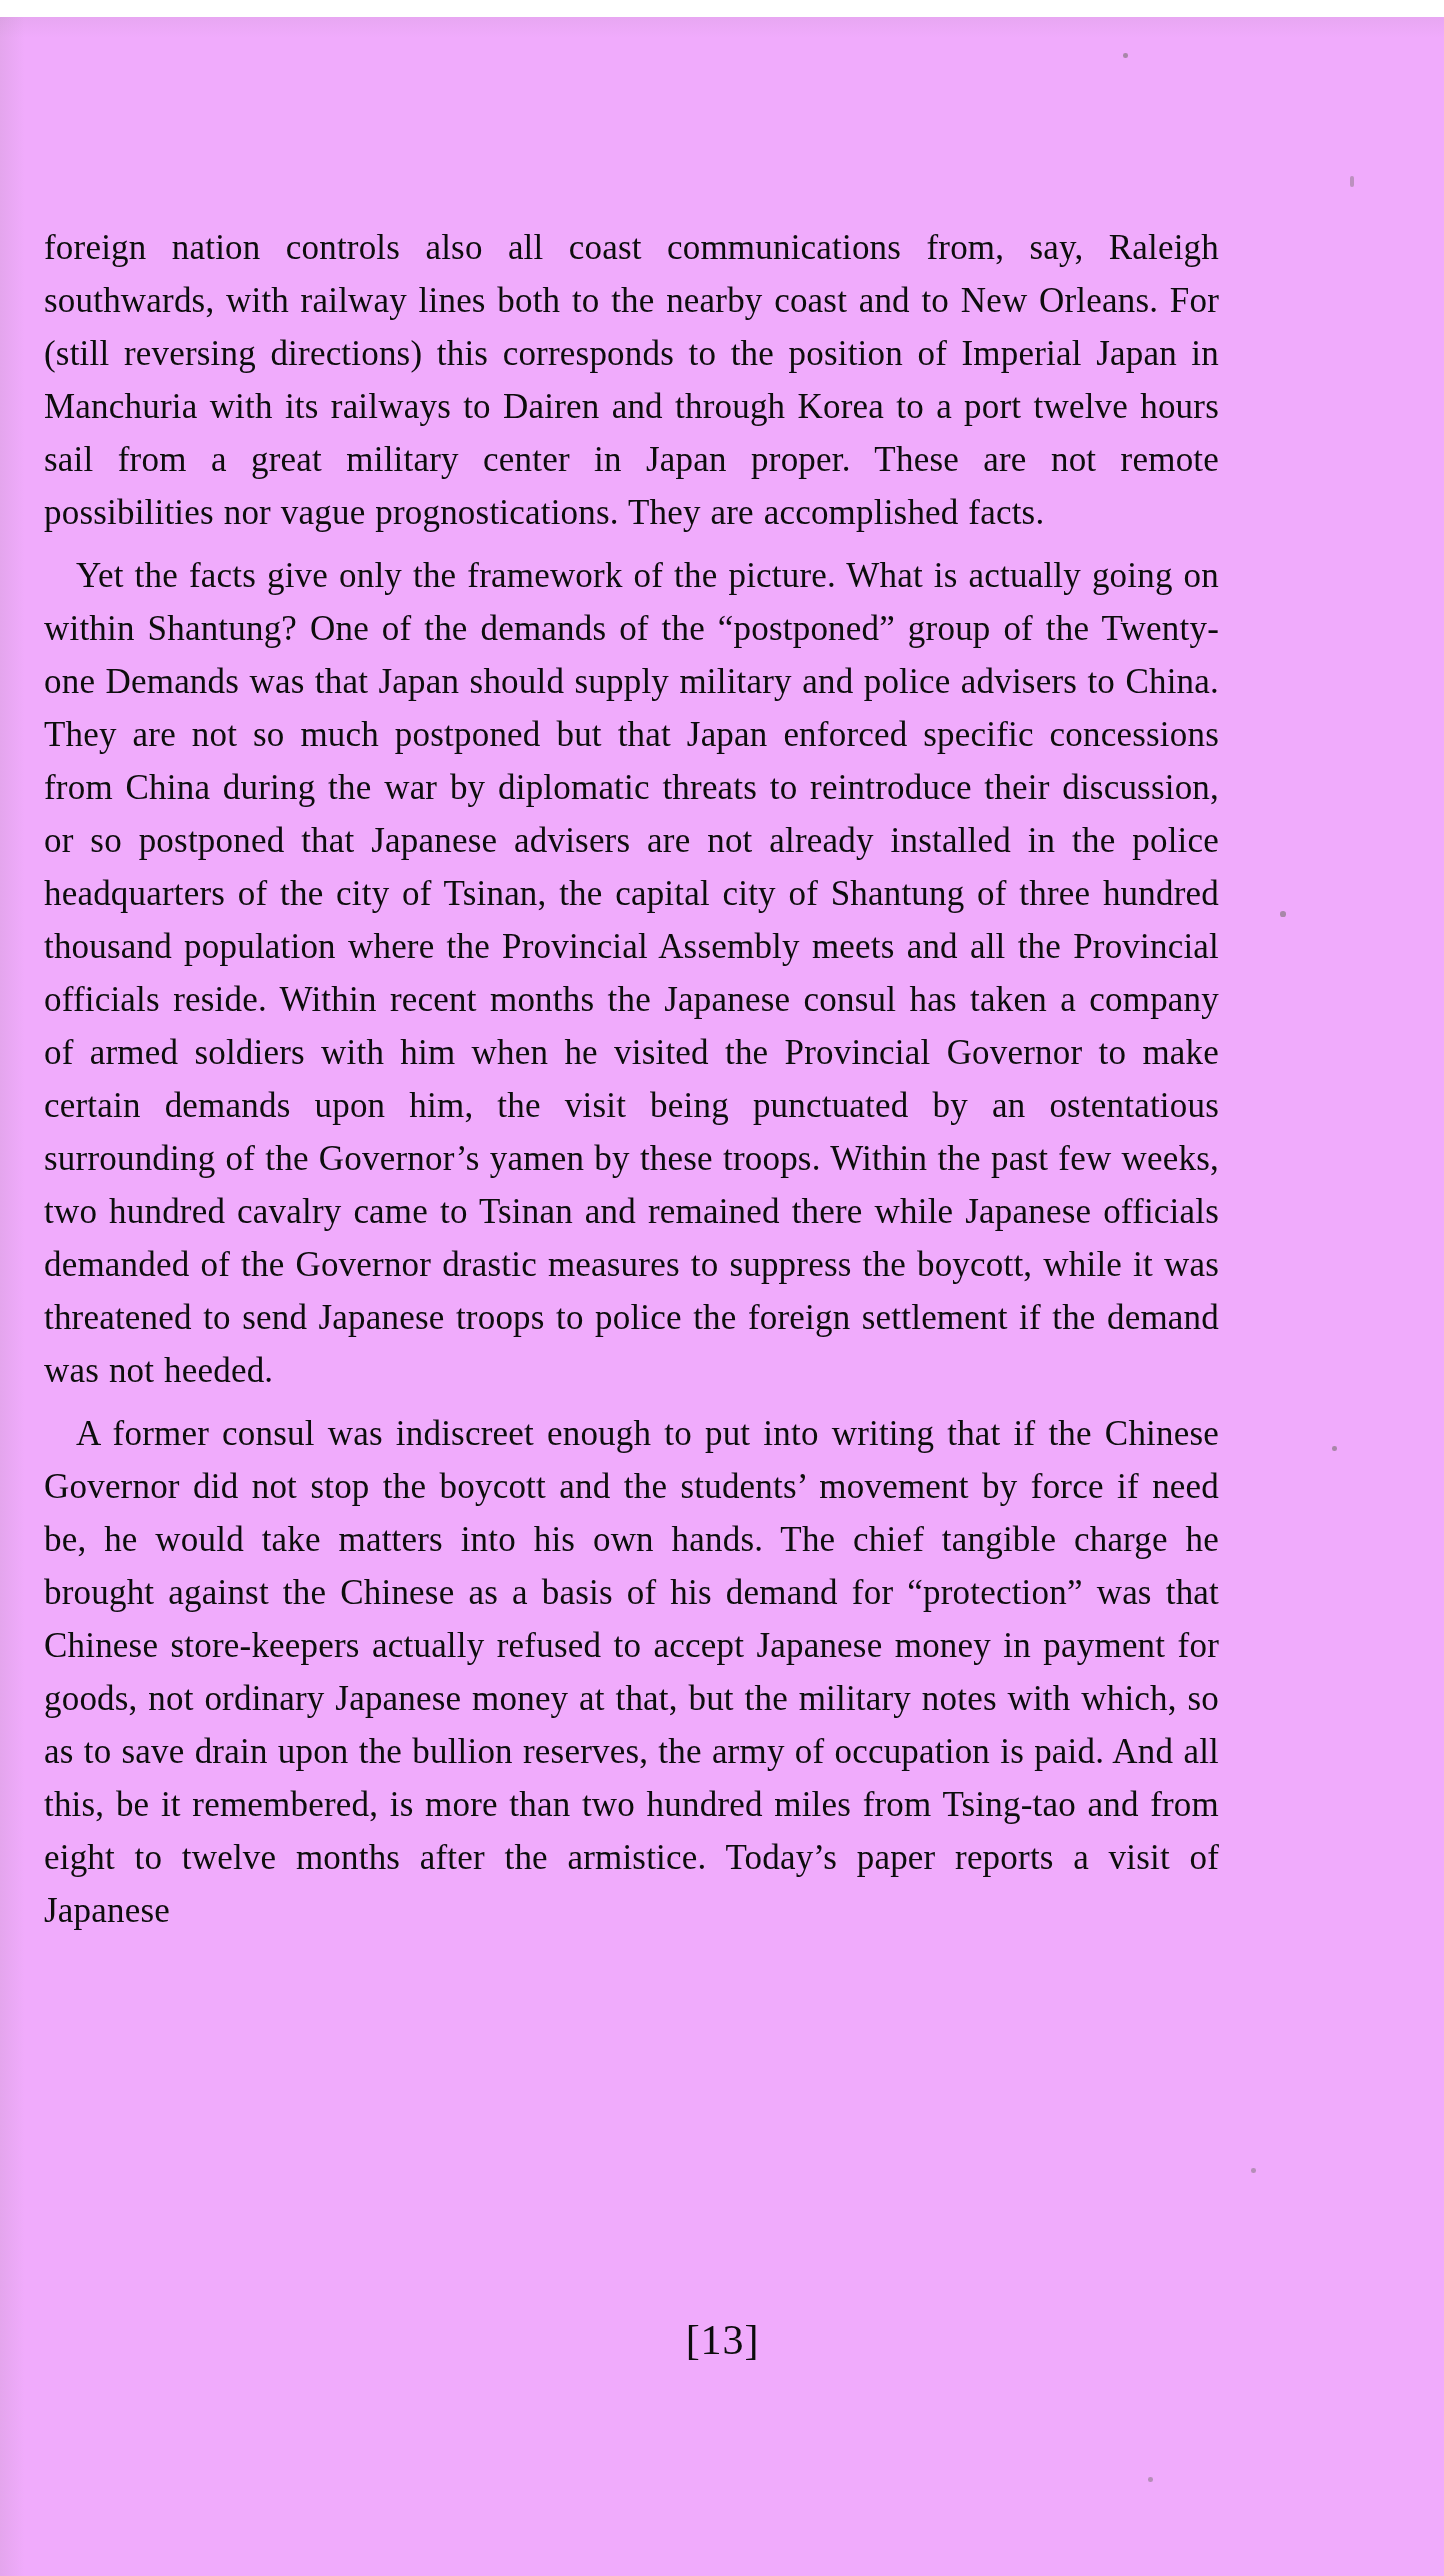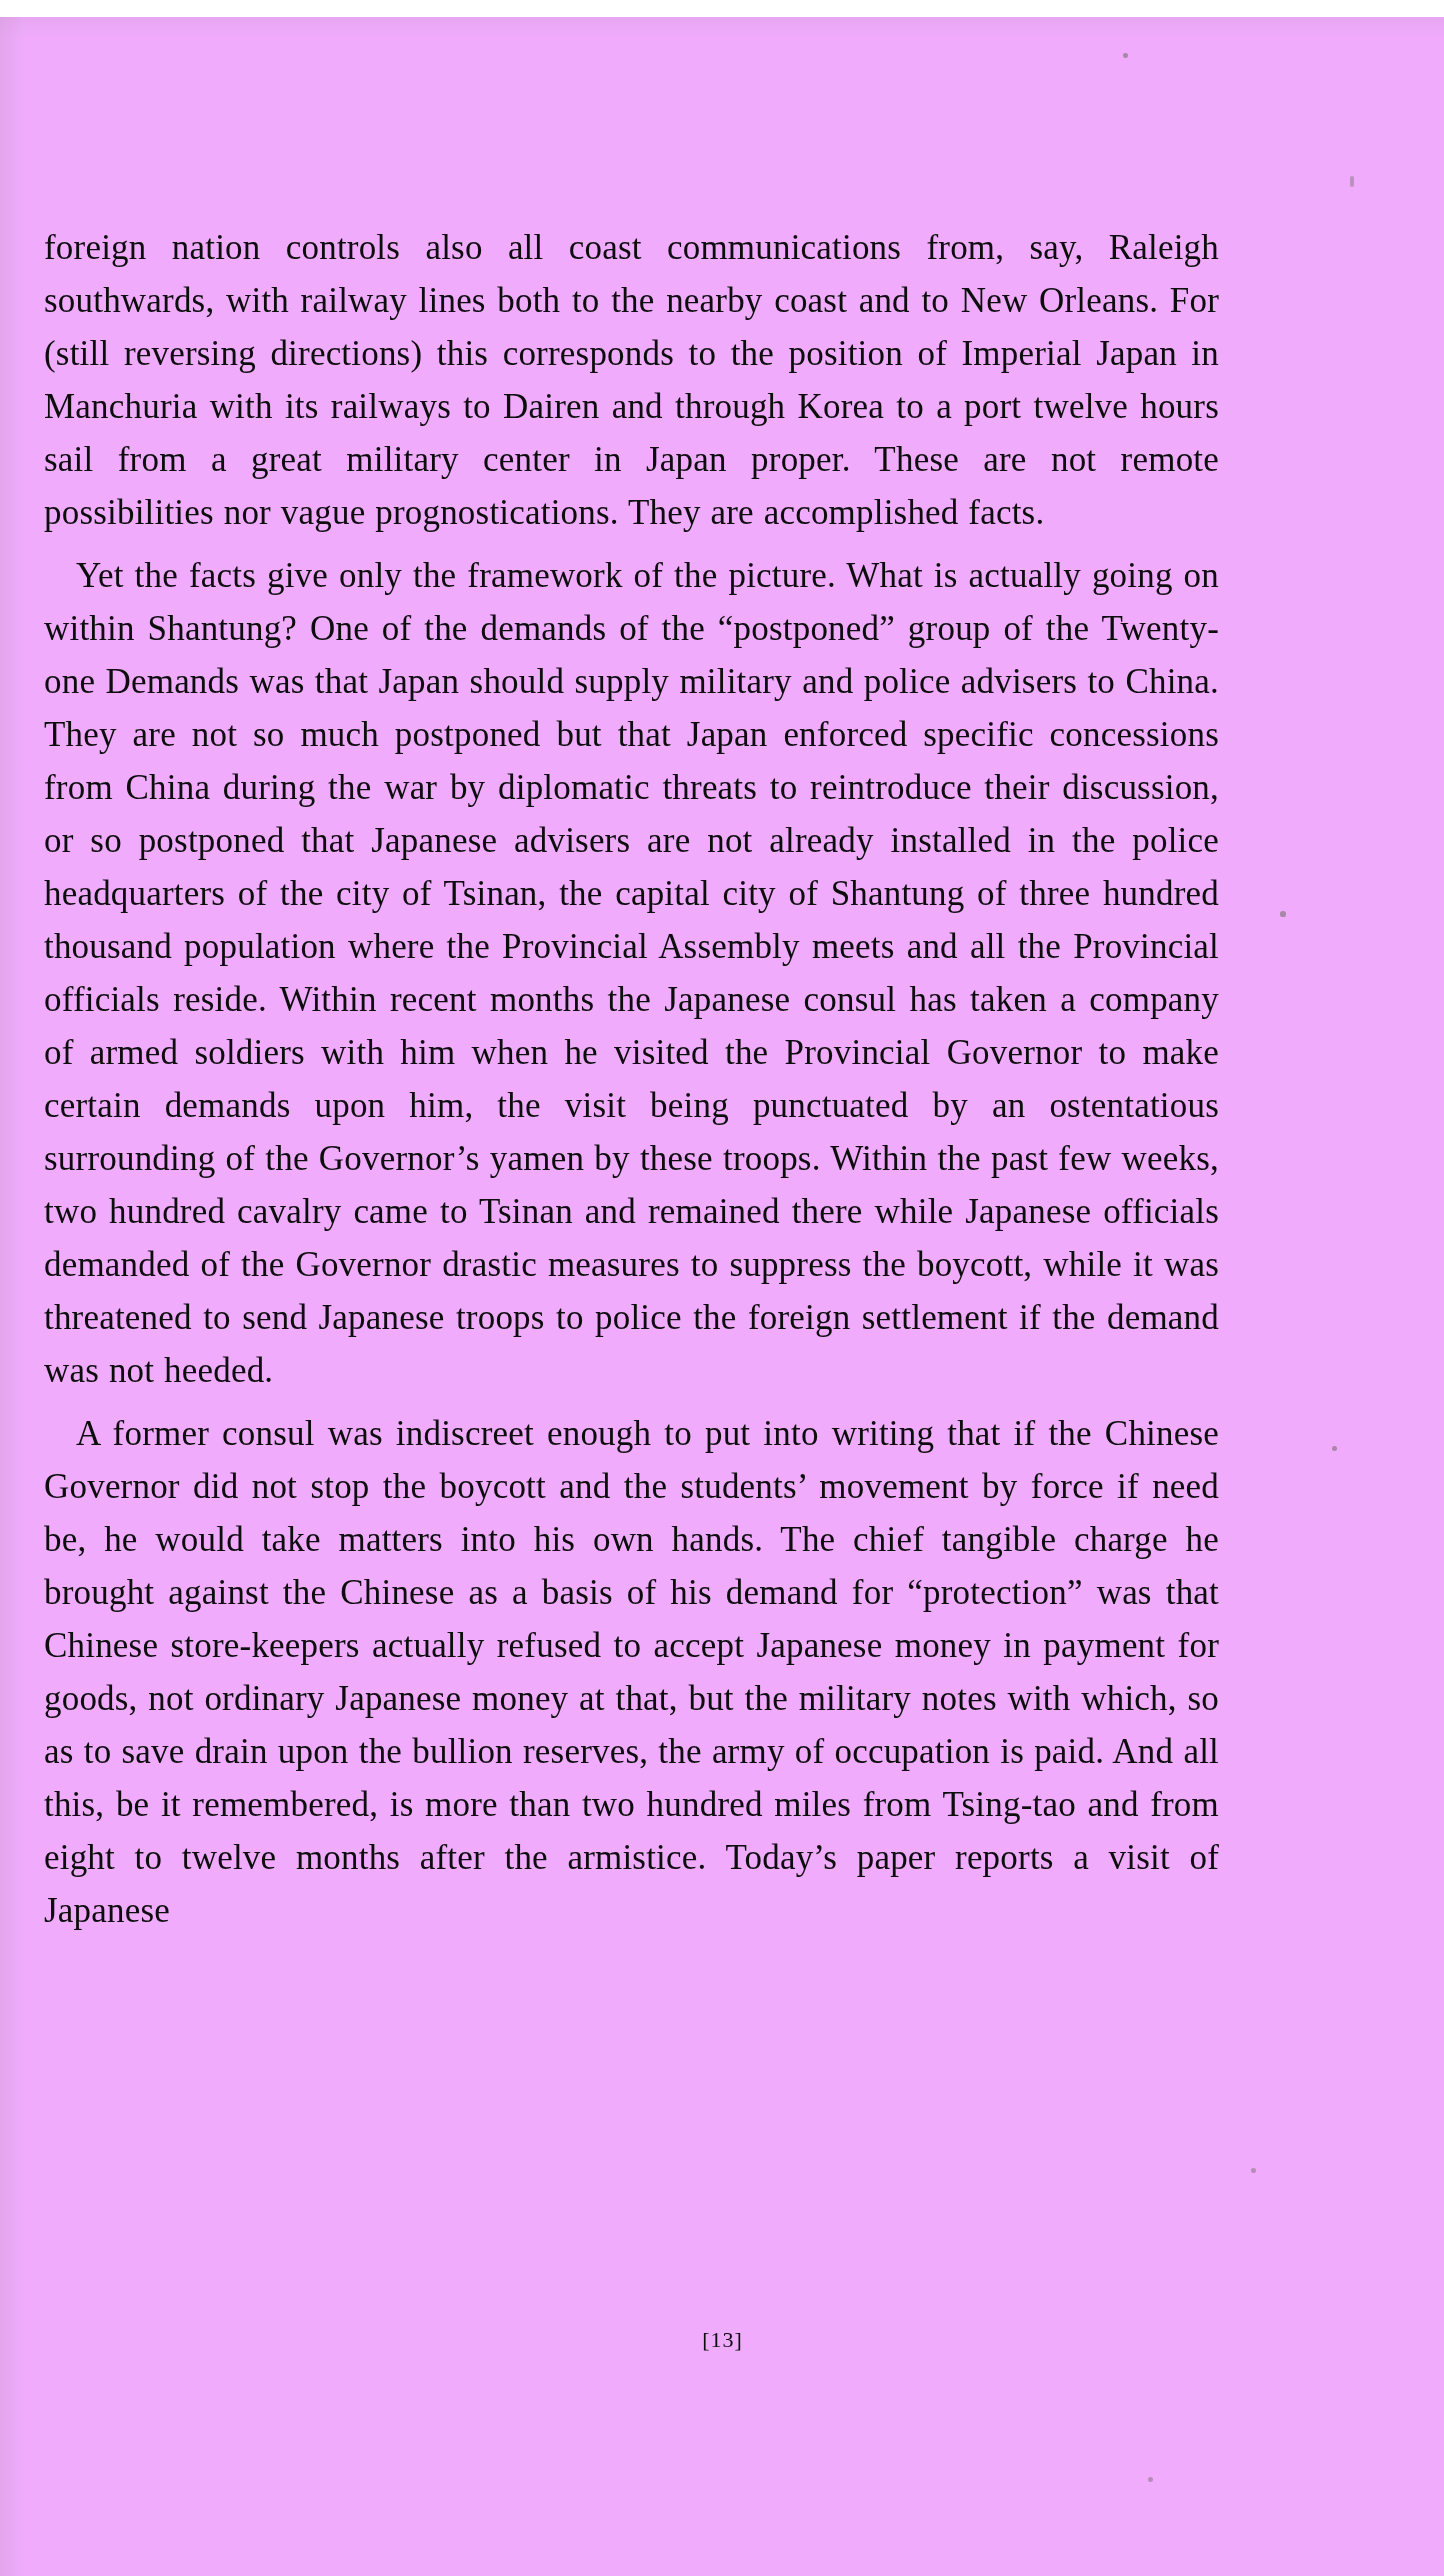--- a/index.html
+++ b/index.html
@@ -54,21 +54,21 @@
   }
   p + p {
     margin-top: 10px;
   }
   .page-number {
     position: absolute;
     left: 0;
     top: 2302px;
     width: 1445px;
     text-align: center;
-    font-size: 22px;
+    font-size: 42px;
     line-height: 42px;
     letter-spacing: 0.9px;
   }
   
   .speck {
     position: absolute;
     background: #6d6a63;
     border-radius: 50%;
     opacity: .55;
   }

